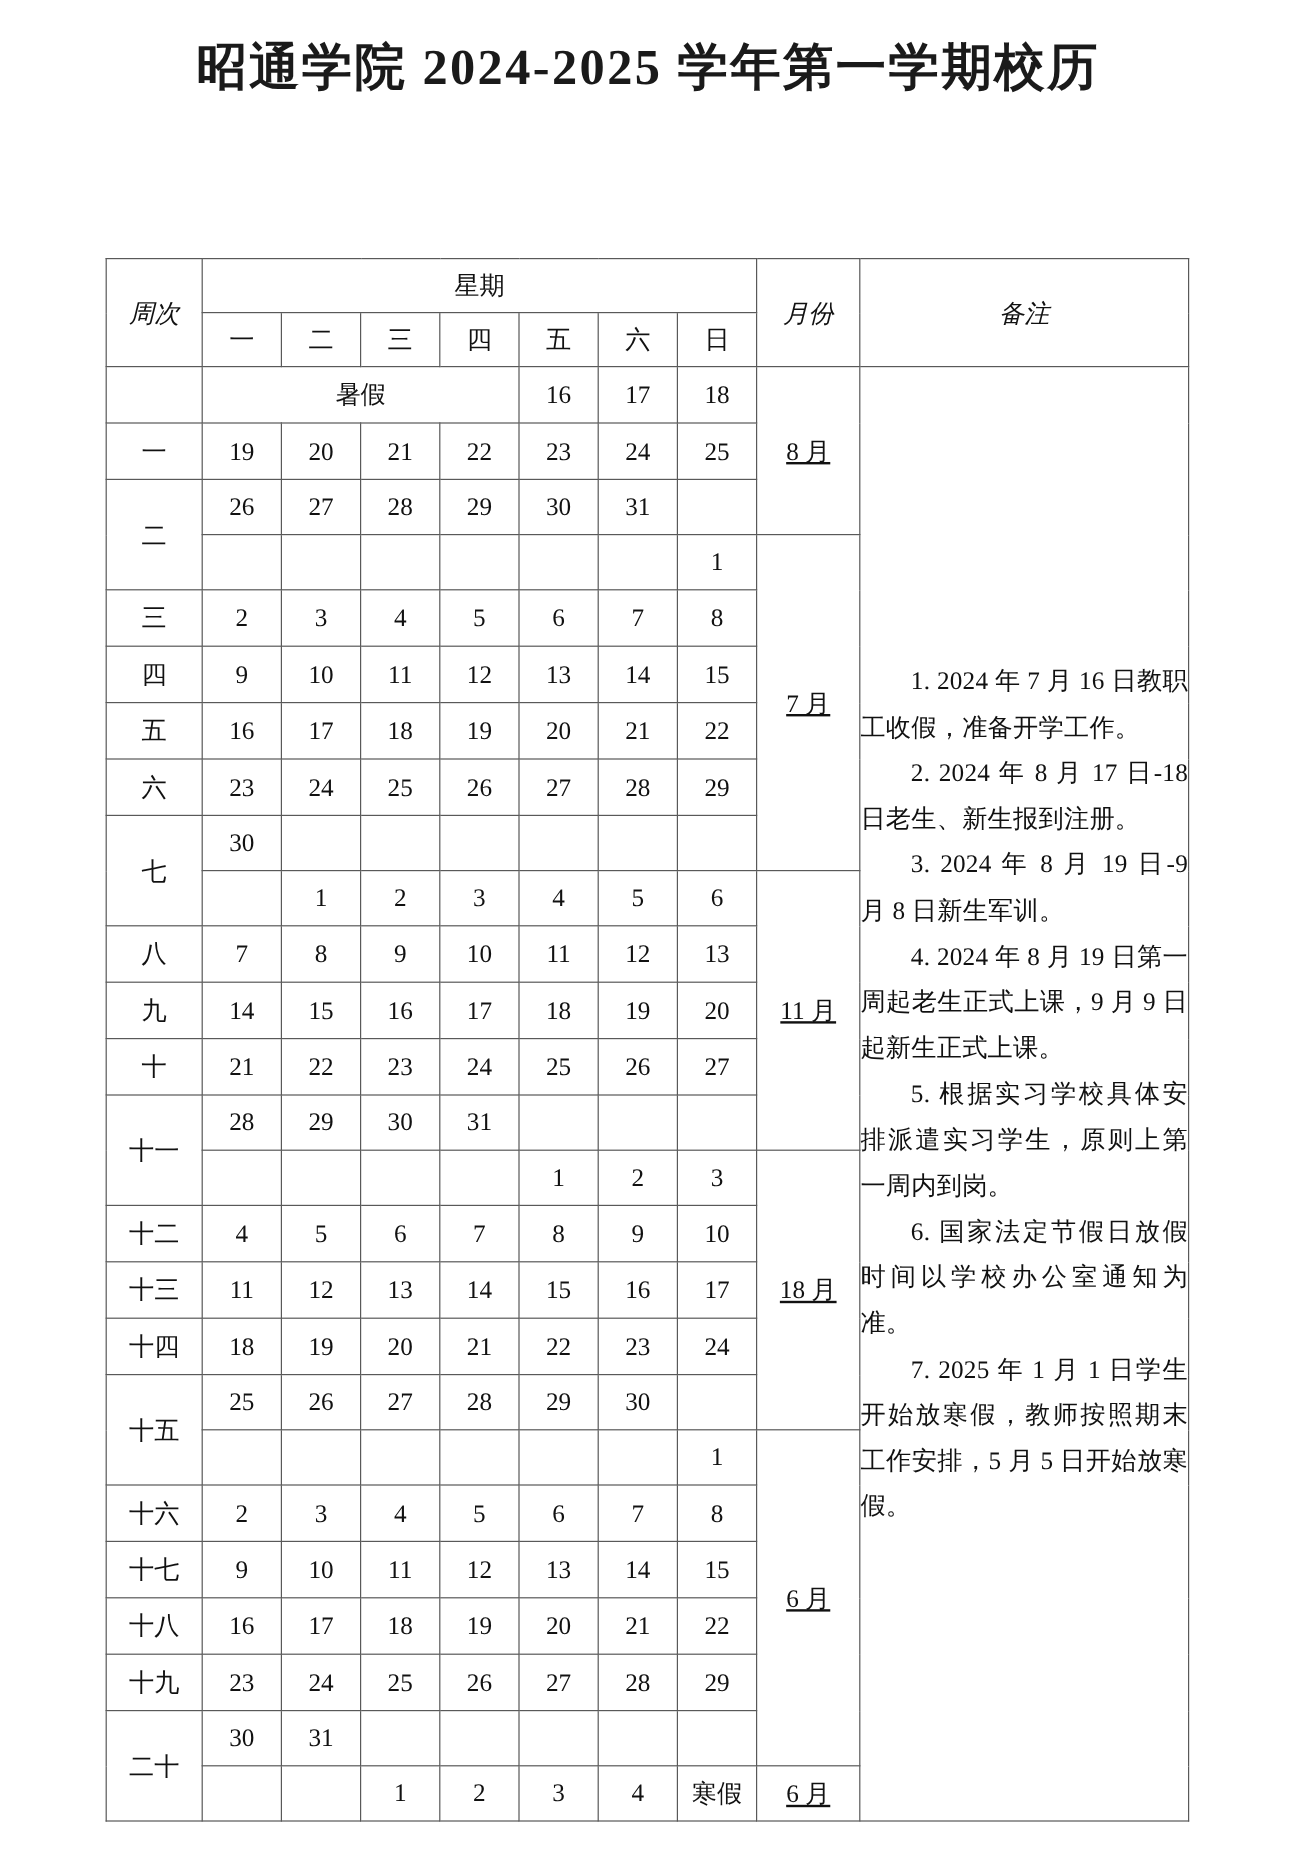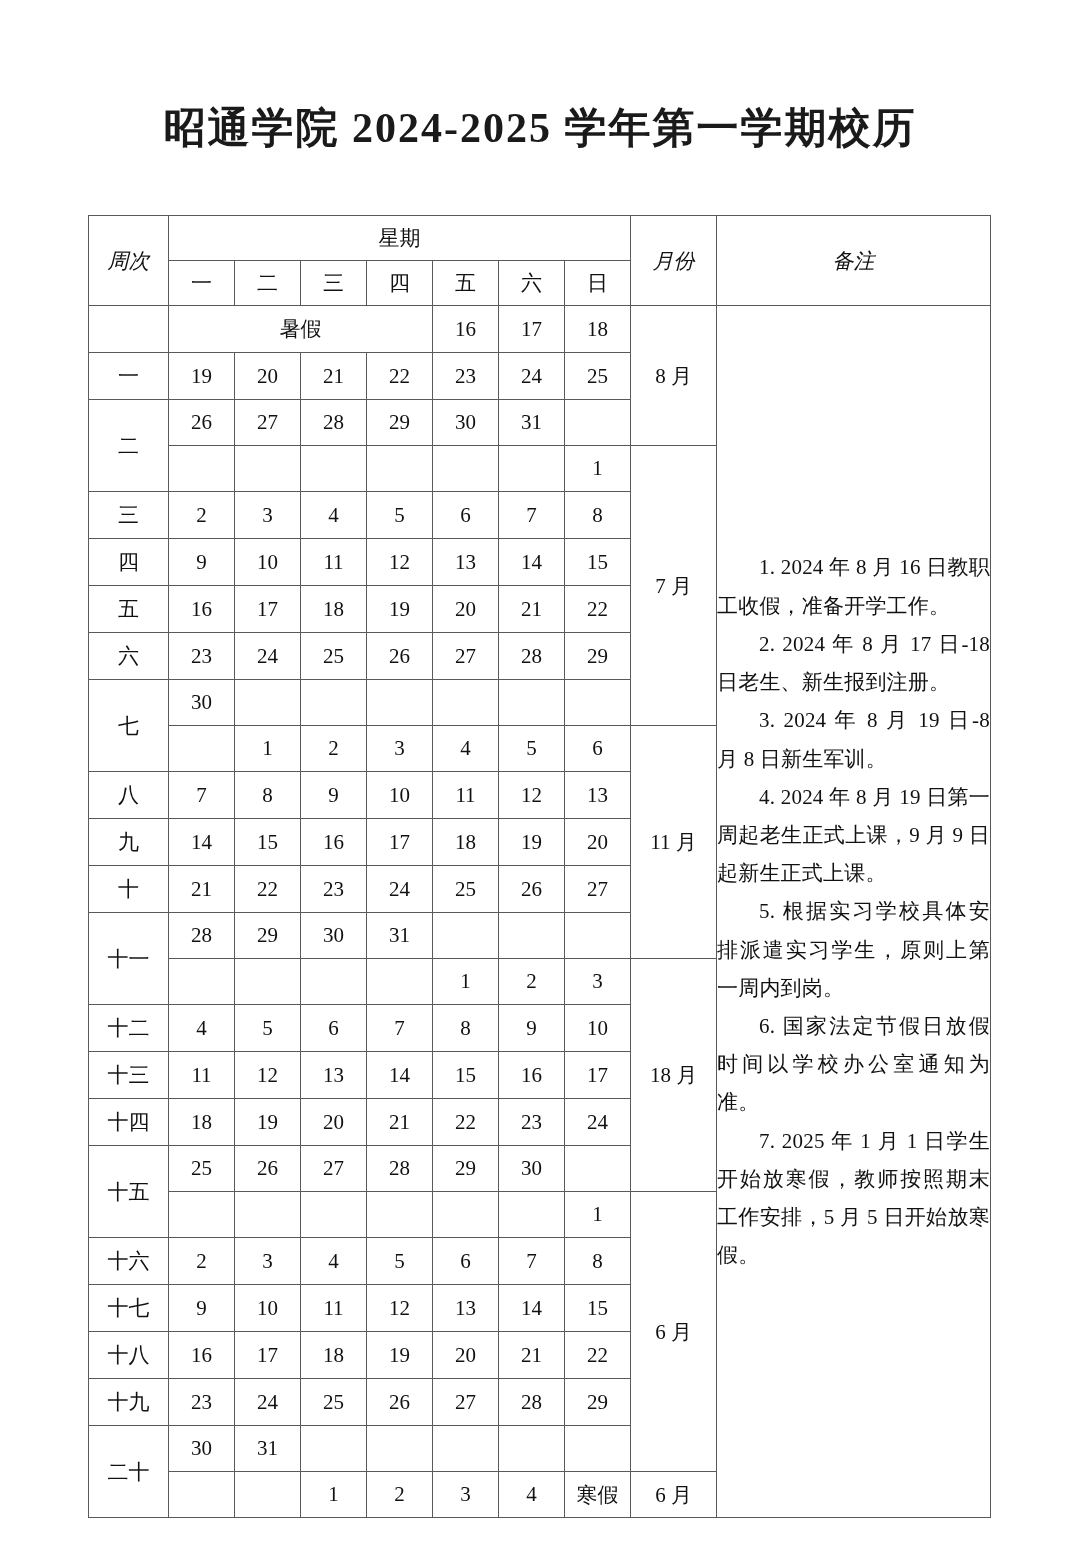--- a/index.html
+++ b/index.html
@@ -14,21 +14,21 @@
     color: #000000;
     position: relative;
     overflow: hidden;
   }
   .page-title {
     text-align: center;
     font-size: 42px;
     font-weight: bold;
     letter-spacing: 2px;
     margin: 0;
-    padding-top: 100px;
+    padding-top: 28px;
     color: #1a1a1a;
   }
   .cal-wrap {
     position: absolute;
     left: 88px;
     top: 215px;
     width: 898px;
   }
   table.cal {
     border-collapse: collapse;
@@ -54,21 +54,21 @@
   .hdr-top   { height: 44px; font-size: 23px; font-family: Liberation Serif, serif; }
   .hdr-sub   { height: 44px; font-size: 23px; }
 
   tr.datarow td { height: 46px; }
   tr.halfrow td { height: 45px; }
 
   .red  { color: #e81d14; }
   .wknum { font-size: 22px; }
   .vac  { font-size: 22px; font-weight: bold; }
   .vac-red { font-size: 22px; font-weight: bold; color: #e81d14; }
-  .month-cell { font-size: 21px; }
+  .month-cell { font-size: 21px; text-decoration: underline; }
 
   td.remark-cell {
     vertical-align: top;
     text-align: justify;
     padding: 8px 10px 8px 10px;
     line-height: 1.82;
     font-size: 19.5px;
     font-weight: bold;
     letter-spacing: 0.2px;
   }
@@ -119,23 +119,23 @@
 
     <tr class="datarow">
       <td></td>
       <td colspan="4" class="vac">暑假</td>
       <td>16</td>
       <td class="red">17</td>
       <td class="red">18</td>
       <td class="month-cell" rowspan="3">8 月</td>
       <td class="remark-cell" rowspan="26">
         <div class="remark-inner">
-          <p>1. 2024 年 8 月 16 日教职工收假，准备开学工作。</p>
+          <p>1. 2024 年 7 月 16 日教职工收假，准备开学工作。</p>
           <p>2. 2024 年 8 月 17 日-18 日老生、新生报到注册。</p>
-          <p>3. 2024 年 8 月 19 日-8 月 8 日新生军训。</p>
+          <p>3. 2024 年 8 月 19 日-9 月 8 日新生军训。</p>
           <p>4. 2024 年 8 月 19 日第一周起老生正式上课，9 月 9 日起新生正式上课。</p>
           <p>5. 根据实习学校具体安排派遣实习学生，原则上第一周内到岗。</p>
           <p>6. 国家法定节假日放假时间以学校办公室通知为准。</p>
           <p>7. 2025 年 1 月 1 日学生开始放寒假，教师按照期末工作安排，5 月 5 日开始放寒假。</p>
         </div>
       </td>
     </tr>
 
     <tr class="datarow">
       <td class="wknum">一</td>

